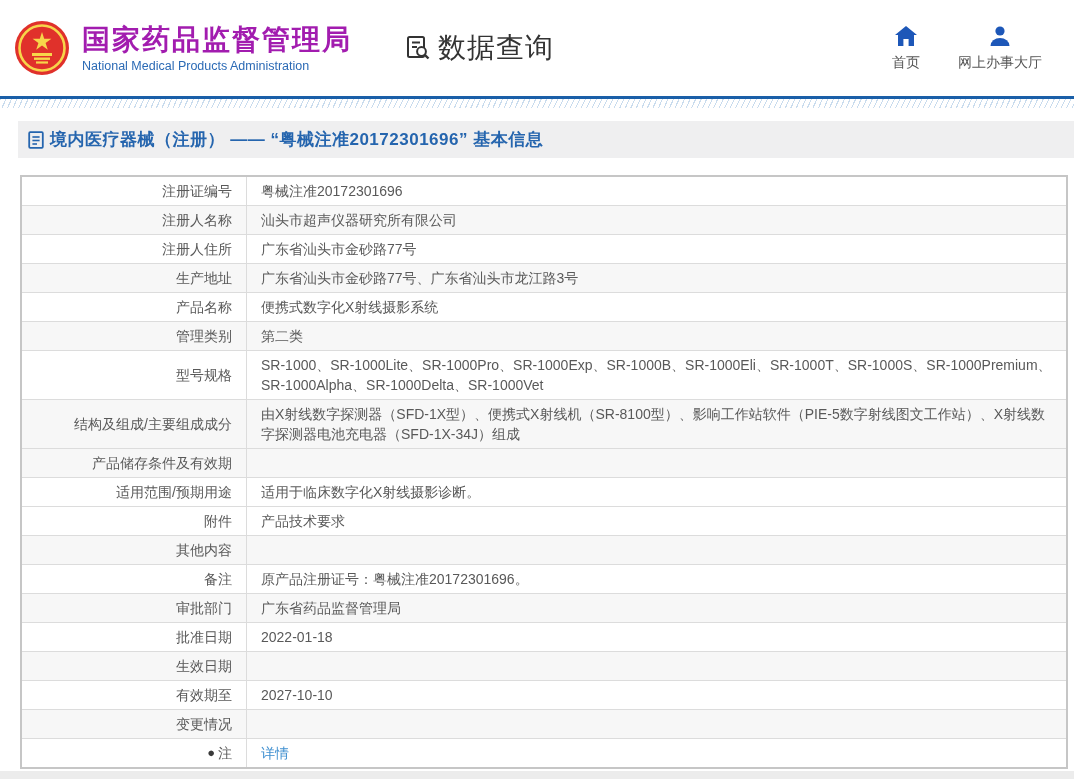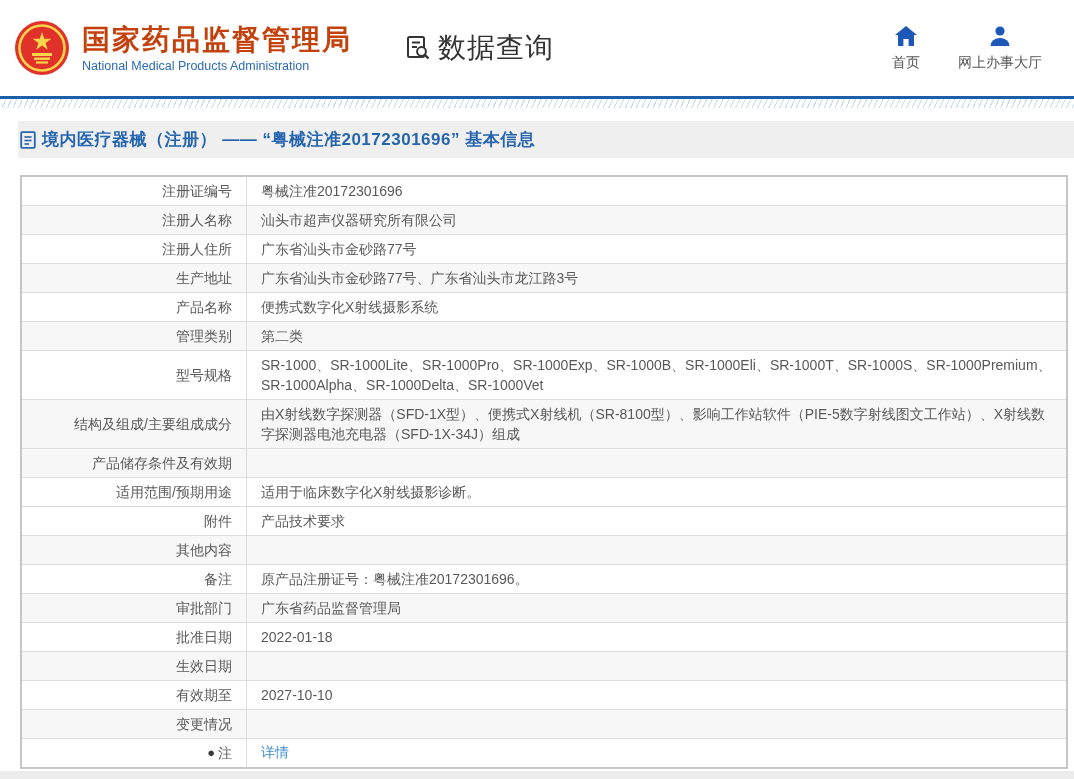--- a/index.html
+++ b/index.html
@@ -4,52 +4,52 @@
 <style>
   * { margin:0; padding:0; box-sizing:border-box; }
   html,body { width:1074px; height:779px; overflow:hidden; background:#fff;
     font-family:"Liberation Sans","DejaVu Sans",sans-serif; }
 
   
   .header { height:96px; display:flex; align-items:center; padding:0 14px; background:#fff; }
   .logo { display:flex; align-items:center; cursor:pointer; }
   .emblem { width:56px; height:56px; margin-right:12px; }
   .org-names { display:flex; flex-direction:column; }
-  .org-cn { font-size:28px; font-weight:bold; color:#c2410c; letter-spacing:2px; line-height:34px; }
+  .org-cn { font-size:28px; font-weight:bold; color:#a21caf; letter-spacing:2px; line-height:34px; }
   .org-en { font-size:12.5px; color:#2b6ab5; margin-top:2px; }
   .dataquery { display:flex; align-items:center; margin-left:52px; cursor:pointer; }
   .dataquery-label { font-size:28px; color:#333; font-weight:500; margin-left:6px; letter-spacing:1px; }
   .header-spacer { flex:1; }
   .nav { display:flex; align-items:flex-end; gap:38px; margin-right:18px; }
   .nav-item { display:flex; flex-direction:column; align-items:center; cursor:pointer; }
   .nav-item svg { margin-bottom:6px; }
   .nav-label { font-size:14px; color:#555; }
 
   
   .blue-line { height:3px; background:#1a5fa8; }
   .stripe-band { height:9px;
     background:repeating-linear-gradient(115deg,#c9dcee 0,#c9dcee 1px,#ffffff 1px,#ffffff 5px); }
 
   
   .title-bar { margin:13px 0 0 18px; height:37px; background:#efeff0;
-    display:flex; align-items:center; padding-left:2px; }
+    display:flex; align-items:center; padding-left:10px; }
   .doc-icon { margin-right:6px; display:flex; }
   .page-title { font-size:17px; font-weight:bold; color:#2565ae; letter-spacing:0.5px; }
 
   
   .table-wrap { margin:17px 0 0 20px; width:1048px; border:2px solid #c6c6c6; background:#fff; }
   .row { display:flex; border-bottom:1px solid #dcdcdc; background:#fff; }
   .row:last-child { border-bottom:none; }
   .row.alt { background:#f7f7f7; }
   .cell-label { width:225px; flex:none; text-align:right; padding:4px 14px 4px 8px;
     font-size:14px; line-height:20px; color:#595959; border-right:1px solid #dcdcdc;
     display:flex; justify-content:flex-end; align-items:center; gap:3px; }
   .cell-value { flex:1; padding:4px 8px 4px 14px; font-size:14px; line-height:20px;
     color:#595959; display:flex; align-items:center; }
-  .cell-value .link { color:#3f8fd0; cursor:pointer; text-decoration:none;font-family:Liberation Mono, monospace; }
+  .cell-value .link { color:#3f8fd0; cursor:pointer; text-decoration:none; }
   .note-dot { color:#3a3a3a; font-size:13px; line-height:20px; }
 
   .footer-band { position:absolute; left:0; bottom:0; width:1074px; height:8px; background:#ececec; }
 </style>
 </head>
 <body>
 
 <div class="header">
   <div class="logo">
     <svg class="emblem" viewBox="0 0 56 56">

